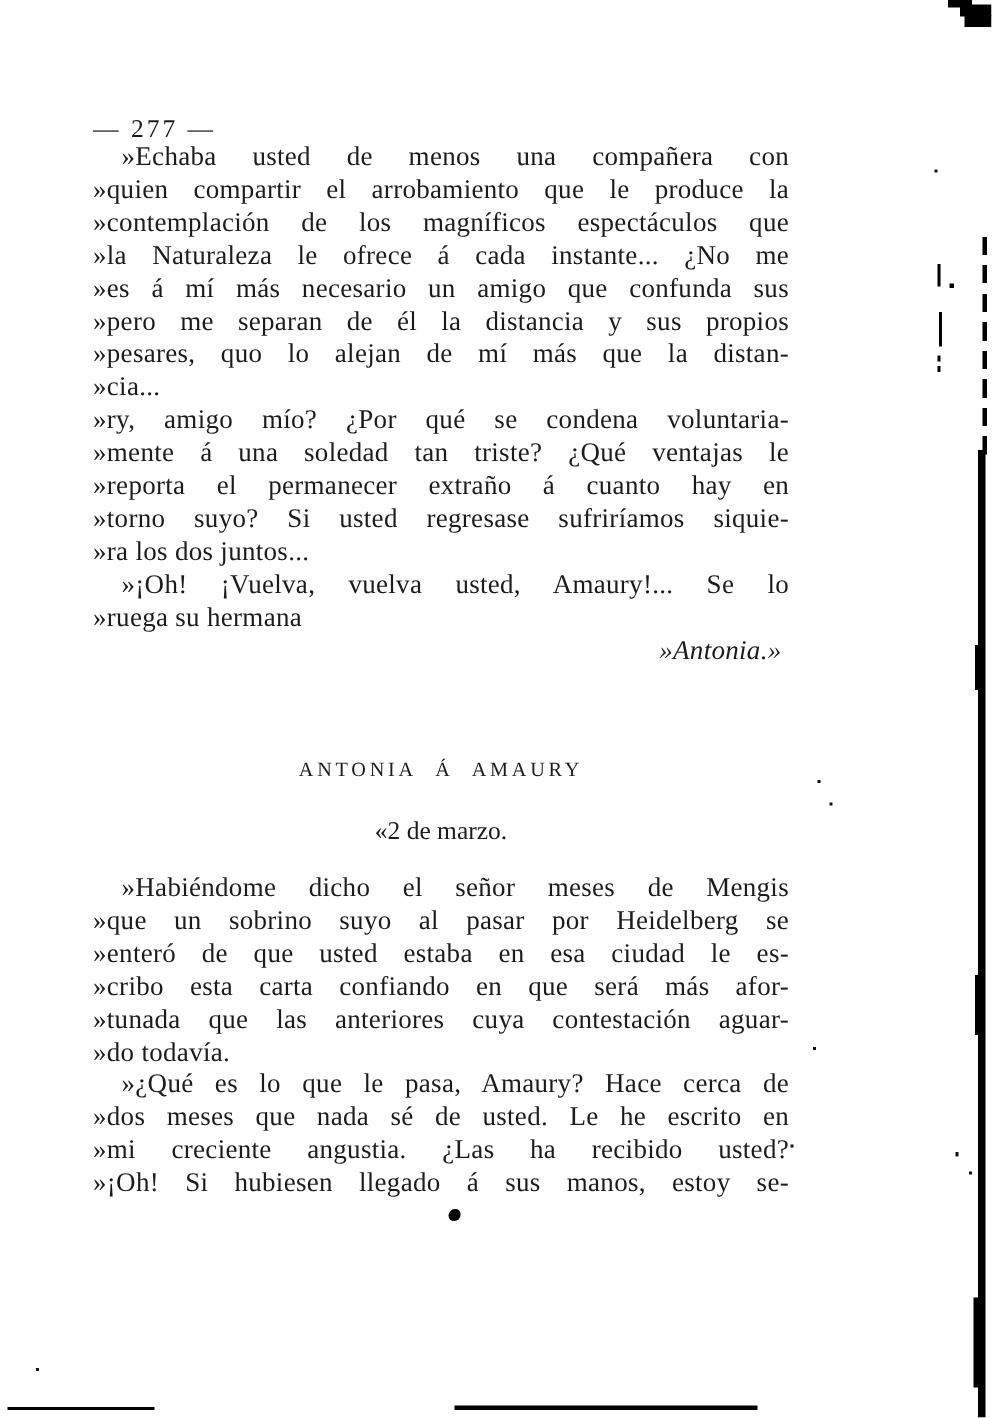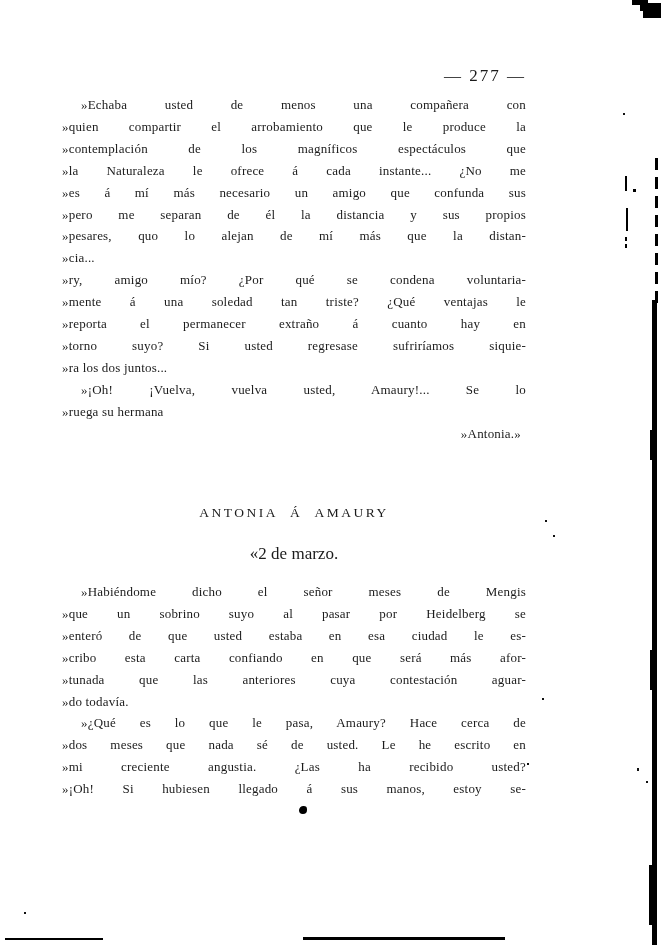--- a/index.html
+++ b/index.html
@@ -8,36 +8,37 @@
     background:#ffffff;
     position:relative;
     overflow:hidden;
     font-family:"Liberation Serif", serif;
     color:#1b1b1b;
   }
   .col { position:absolute; left:62px; width:464px; }
 
   
   .ln {
-    font-size:13px;
+    font-size:18px;
     line-height:21.9px;
     text-align:justify;
     text-align-last:justify;
     letter-spacing:0.2px;
   }
   .ln.short { text-align-last:left; }
   .ln.indent { text-indent:19px; }
   .ln.sig {
     text-align:right; text-align-last:right;
+    font-style:italic;
     padding-right:5px;
   }
 
   #pagenum {
-    top:66px;
-    text-align:right;
+    top:76px;
+    text-align:left;
     font-size:17px;
     letter-spacing:2px;
   }
   #flow1 { top:94px; }
   #heading {
     top:505px;
     text-align:center;
     font-size:13.5px;
     letter-spacing:2.5px;
     word-spacing:7px;

